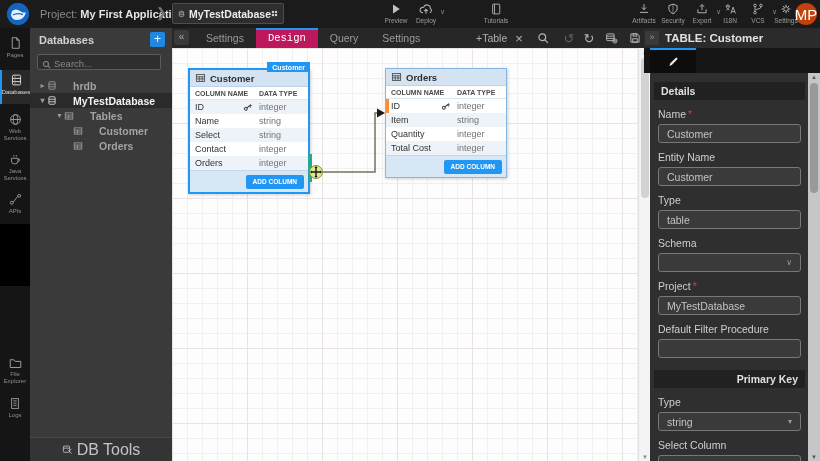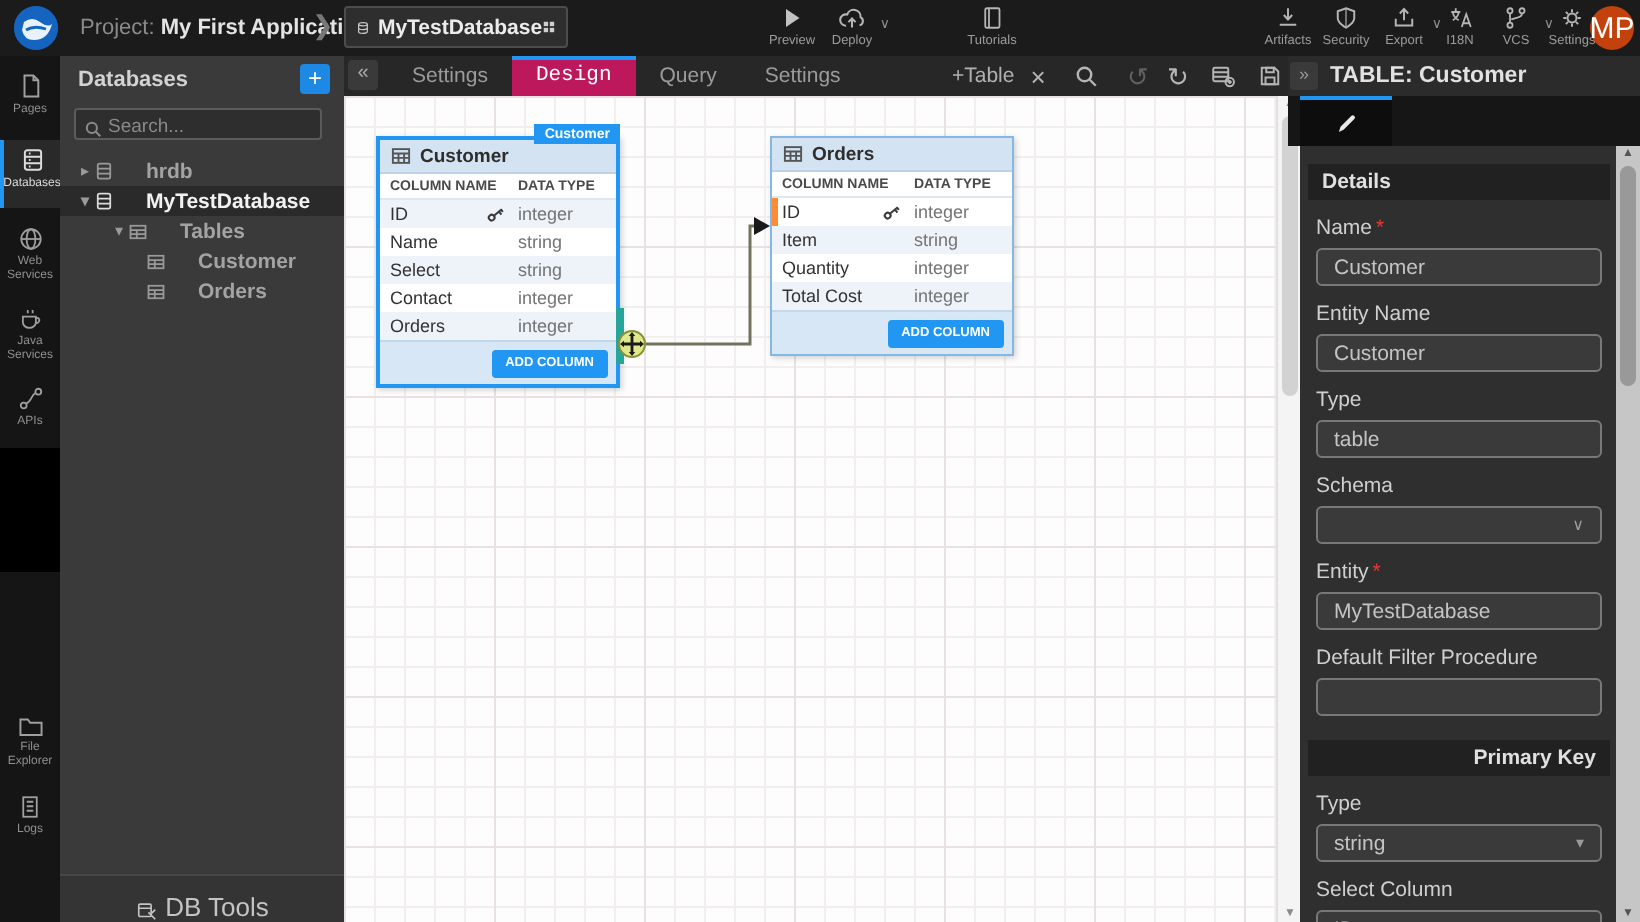--- a/index.html
+++ b/index.html
@@ -32,21 +32,21 @@
   .dbp-title { position:absolute; left:9px; top:6px; font-size:11px; font-weight:bold; color:#d2d2d2; }
   .dbp-add { position:absolute; right:7px; top:4px; width:15px; height:15px; background:#1e88e5; border-radius:2px; color:#fff; font-size:12px; line-height:14px; text-align:center; cursor:pointer; }
   .dbp-search { position:absolute; left:7px; top:26px; width:124px; height:16px; background:#2e2e2e; border:1px solid #5b5b5b; border-radius:2px; display:flex; align-items:flex-end; padding:0 4px; }
   .dbp-search input { flex:1; background:transparent; border:none; outline:none; color:#aaa; font-size:9.5px; margin-left:3px; font-family:"Liberation Sans",sans-serif; width:90px; }
   .dbp-search input::placeholder { color:#8a8a8a; }
   .tree { position:absolute; left:0; top:50px; width:142px; }
   .trow2 { height:15px; display:flex; align-items:center; font-size:10.5px; color:#a3a3a3; cursor:pointer; white-space:nowrap; }
   .trow2 .arr { width:9px; font-size:8px; color:#9a9a9a; text-align:center; }
   .trow2 .tlbl { margin-left:16px;font-weight:bold; }
   .trow2.sel { background:#2a2a2a; color:#f2f2f2; font-weight:bold; }
-  .dbp-foot { position:absolute; left:0; bottom:0; width:142px; height:24px; background:#343434; border-top:1px solid #474747; display:flex; align-items:flex-end; justify-content:center; color:#c4c4c4; font-size:13px; cursor:pointer; }
+  .dbp-foot { position:absolute; left:0; bottom:0; width:142px; height:24px; background:#343434; border-top:1px solid #474747; display:flex; align-items:center; justify-content:center; color:#c4c4c4; font-size:16px; cursor:pointer; }
   .dbp-foot svg { margin-right:4px; }
 
   
   .strip { position:absolute; left:172px; top:28px; width:478px; height:20px; background:#272727; }
   .collapse { position:absolute; left:2px; top:2px; width:15px; height:15px; background:#3a3a3a; color:#aaa; font-size:10px; text-align:center; line-height:14px; border-radius:2px; cursor:pointer; }
   .tabs { position:absolute; left:22px; top:0; height:20px; display:flex; }
   .tab { padding:0 12px; line-height:20px; font-size:10.5px; color:#9b9b9b; cursor:pointer; }
   .tab.active { background:#be185d; color:#fff; box-shadow:inset 0 2px 0 #2196f3;font-family:Liberation Mono, monospace; }
   .addtable { position:absolute; left:304px; top:0; line-height:20px; font-size:10.5px; color:#b0b0b0; cursor:pointer; }
   .tico { position:absolute; top:2px; width:18px; height:16px; display:flex; align-items:center; justify-content:center; color:#b5b5b5; cursor:pointer; font-size:13px; }
@@ -493,21 +493,21 @@
           </div>
       </div>
       <div class="field">
         <div class="flabel"><span>Schema</span></div>
         <div class="fbox select">
             <span></span>
             <span class="arrow">∨</span>
           </div>
       </div>
       <div class="field">
-        <div class="flabel"><span>Entity</span><span class="req">*</span></div>
+        <div class="flabel"><span>Project</span><span class="req">*</span></div>
         <div class="fbox">
             <span>MyTestDatabase</span>
           </div>
       </div>
       <div class="field">
         <div class="flabel"><span>Default Filter Procedure</span></div>
         <div class="fbox">
             <span></span>
           </div>
       </div>

